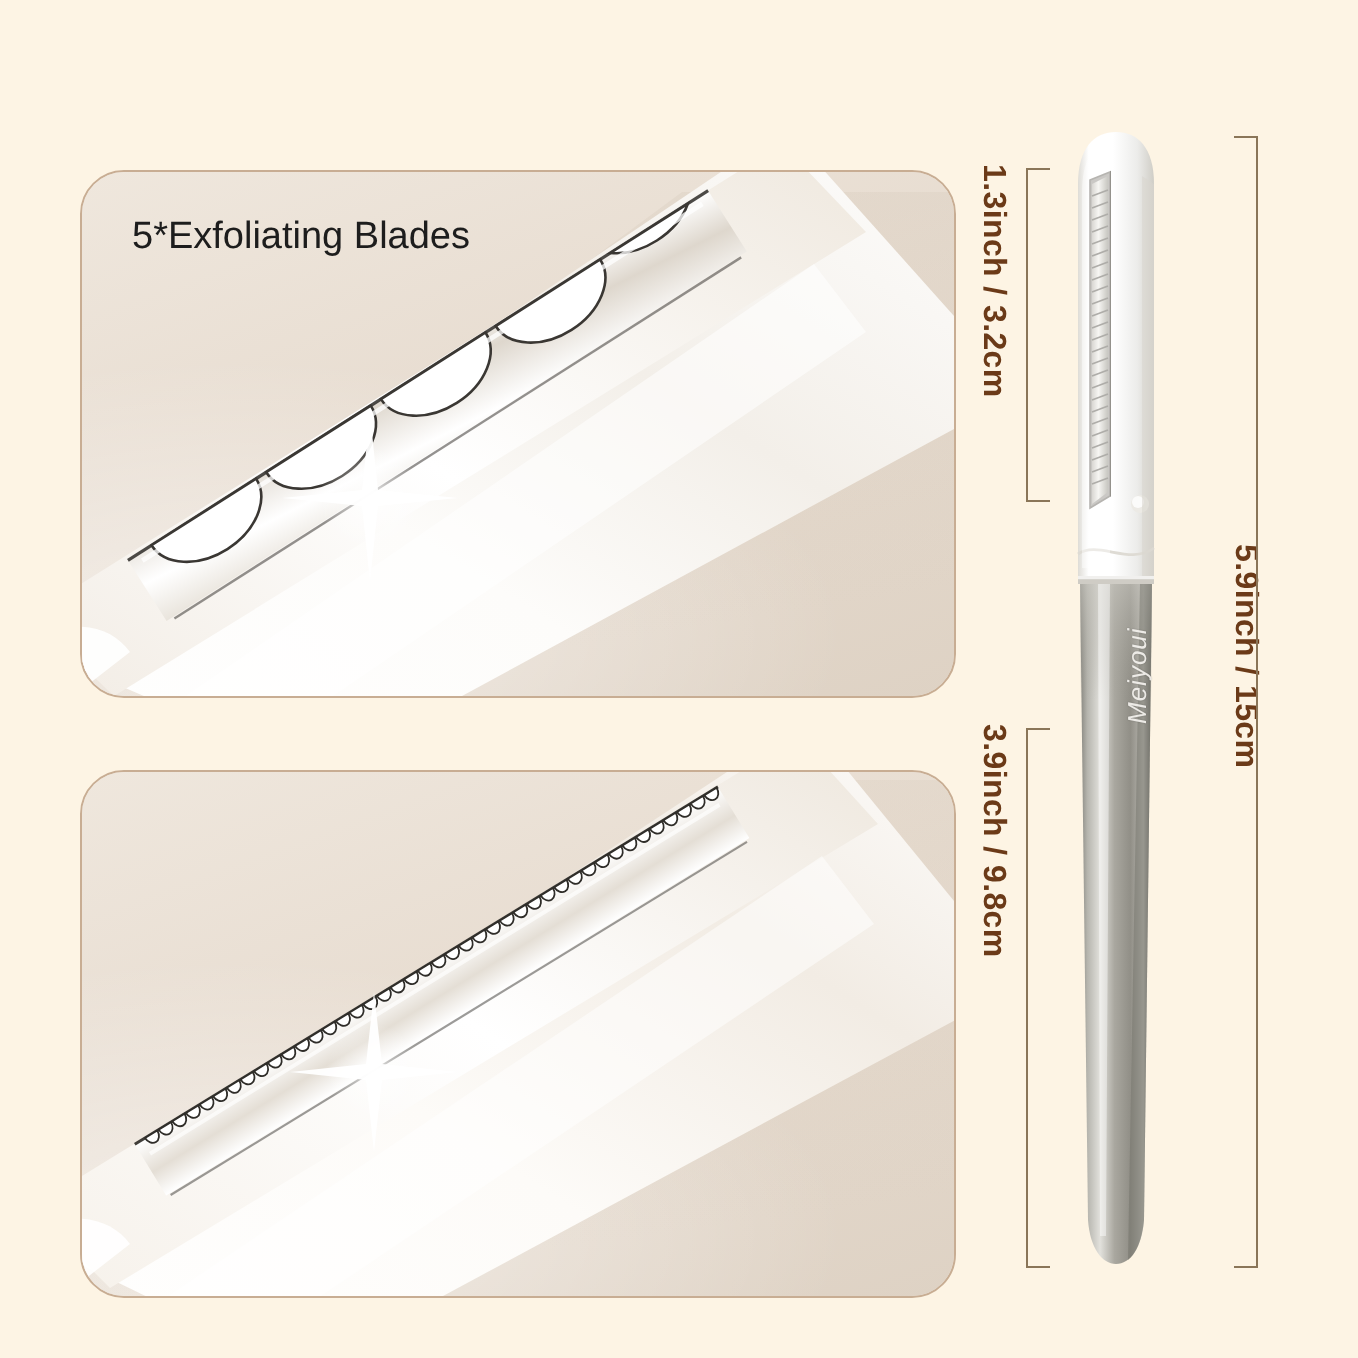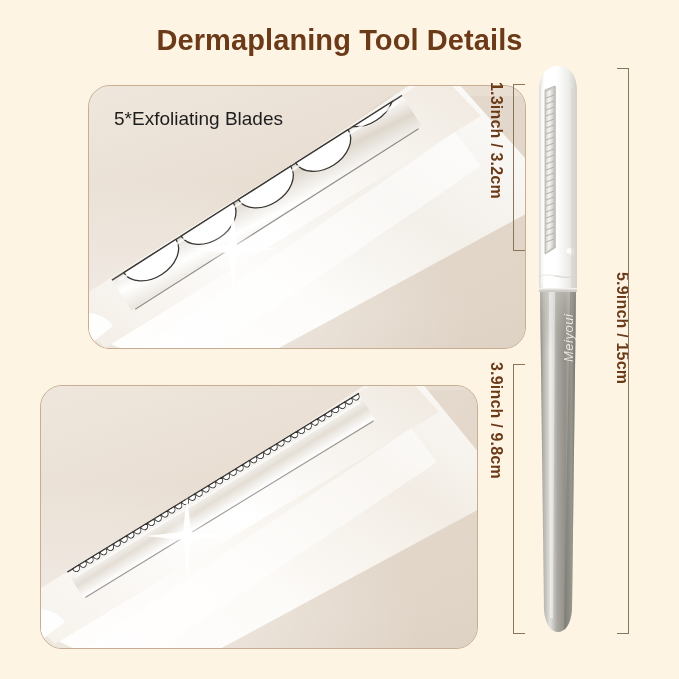--- a/index.html
+++ b/index.html
@@ -39,21 +39,21 @@
   
   .detail-card {
     position: absolute;
     left: 40px;
     width: 436px;
     background: #e7dcd0;
     border: 1px solid #c8ad93;
     border-radius: 22px;
     overflow: hidden;
   }
-  #card-exfoliating { top: 85px;  height: 262px; margin-left: 48px; }
+  #card-exfoliating { top: 85px;  height: 262px; }
   #card-trimmer     { top: 385px; height: 262px; }
 
   .card-label {
     position: absolute;
     left: 25px;
     top: 22px;
     font-size: 19px;
     color: #1d1d1d;
     z-index: 6;
     white-space: nowrap;
@@ -122,21 +122,20 @@
     opacity: 0.92;
     white-space: nowrap;
     text-shadow: 0 0 1px rgba(0,0,0,0.25);
   }
 </style>
 </head>
 <body>
 
 <div id="page">
 
-  <div id="page-title">Dermaplaning Tool Details</div>
 
   <div id="card-exfoliating" class="detail-card">
 
     <div class="card-wash"></div>
 
     <div class="blade-wrap">
       <svg width="436" height="262" viewBox="0 0 436 262" xmlns="http://www.w3.org/2000/svg">
         <defs>
           <linearGradient id="exBody" x1="0" y1="1" x2="1" y2="0">
             <stop offset="0%" stop-color="#ffffff"></stop>

